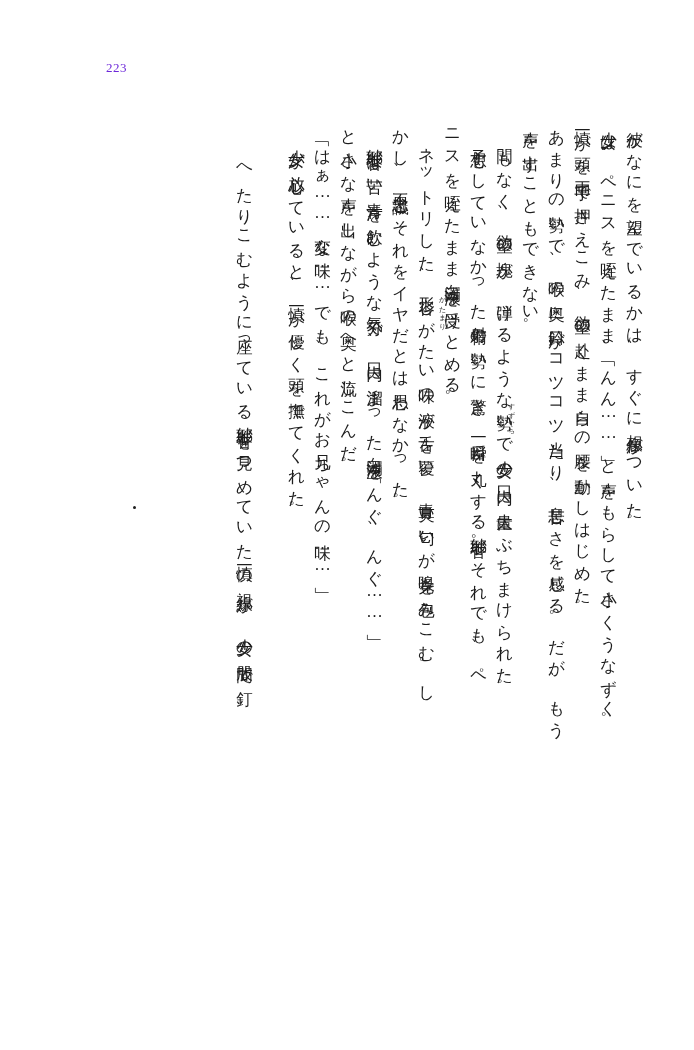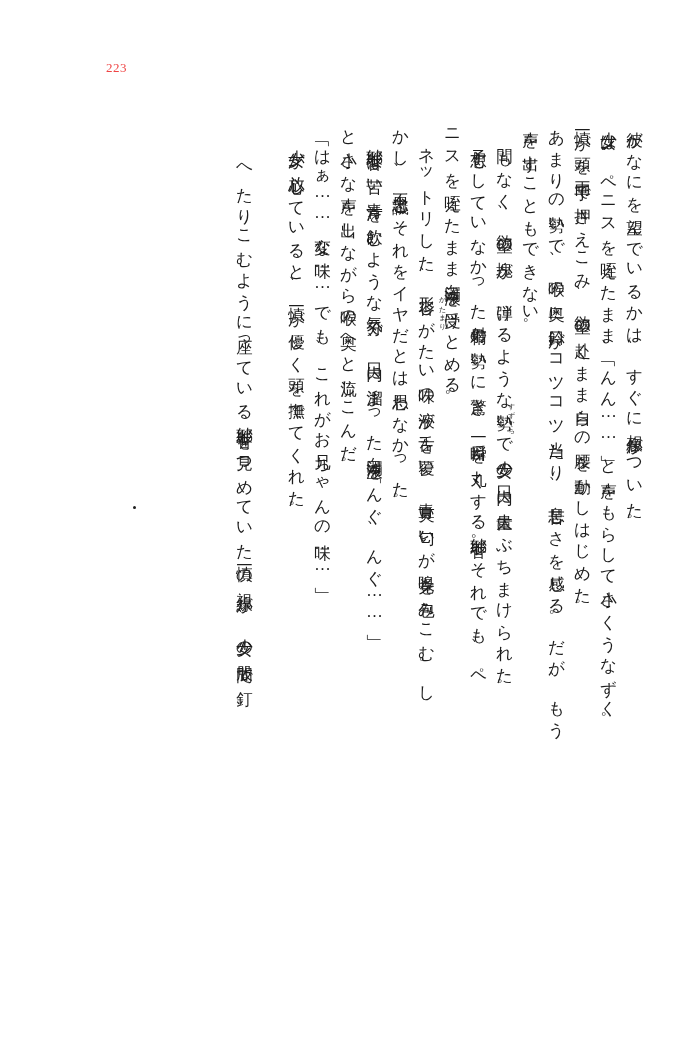--- a/index.html
+++ b/index.html
@@ -15,21 +15,21 @@
     overflow: hidden;
     font-family: "Liberation Serif", "DejaVu Serif", serif;
     color: #1a1a1a;
   }
   .page-number {
     position: absolute;
     top: 60px;
     left: 106px;
     font-size: 13px;
     font-family: "Liberation Serif", "DejaVu Serif", serif;
-    color: #ef4444;
+    color: #6d28d9;
     letter-spacing: 0.5px;
   }
   .text-block {
     position: absolute;
     top: 118px;
     left: 56px;
     width: 586px;
     height: 830px;
     display: flex;
     flex-direction: row-reverse;

